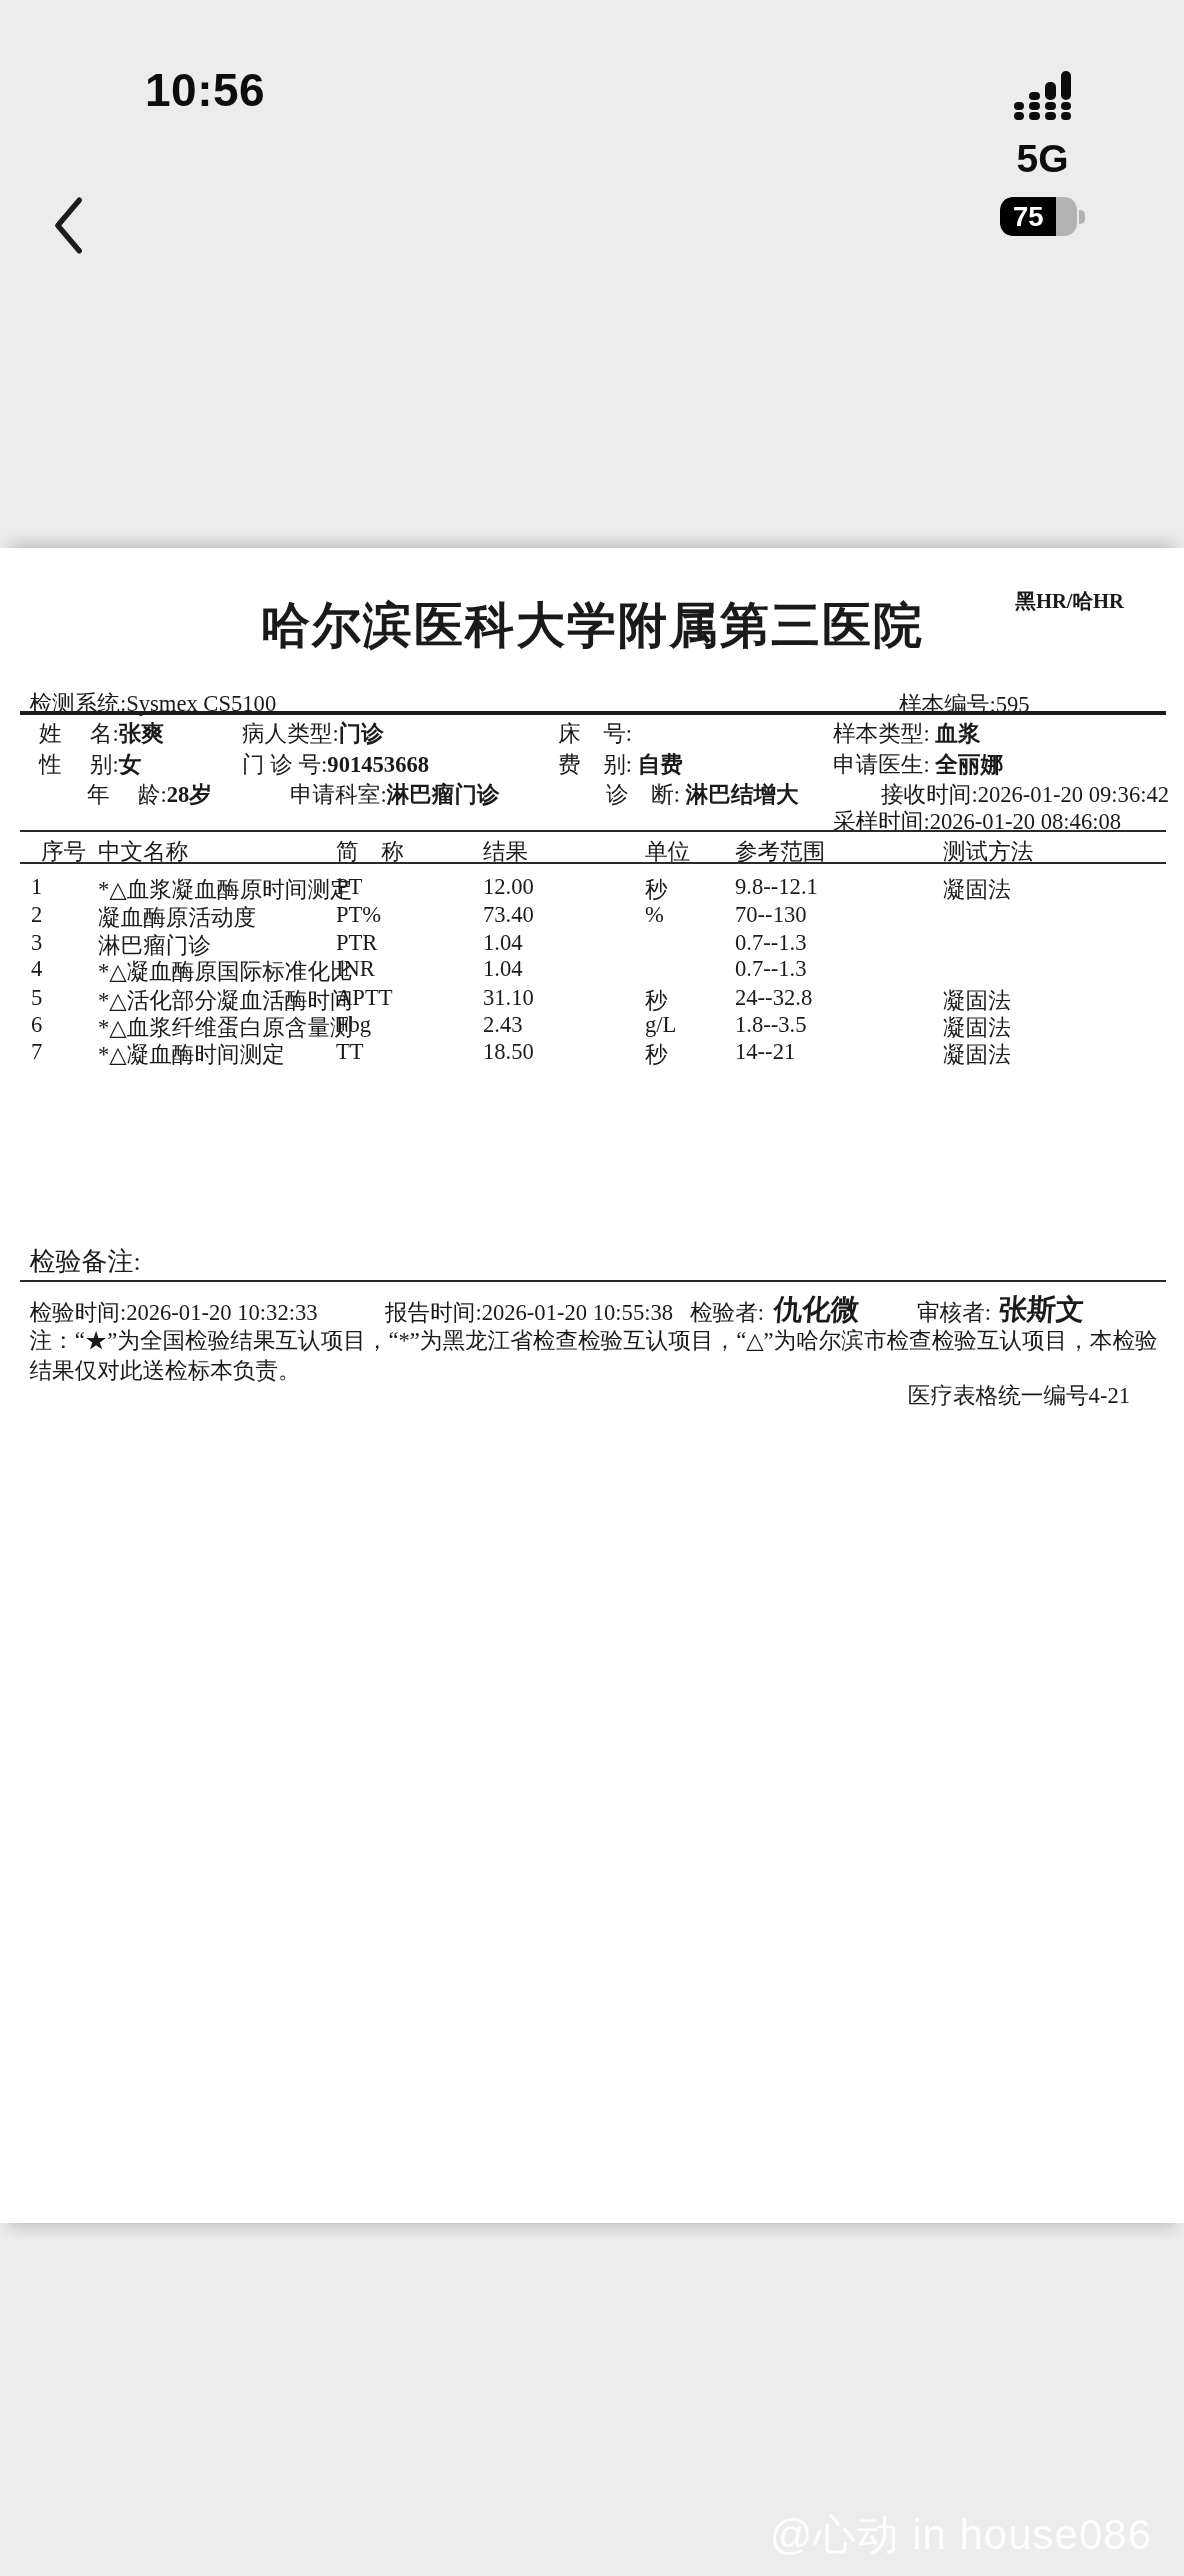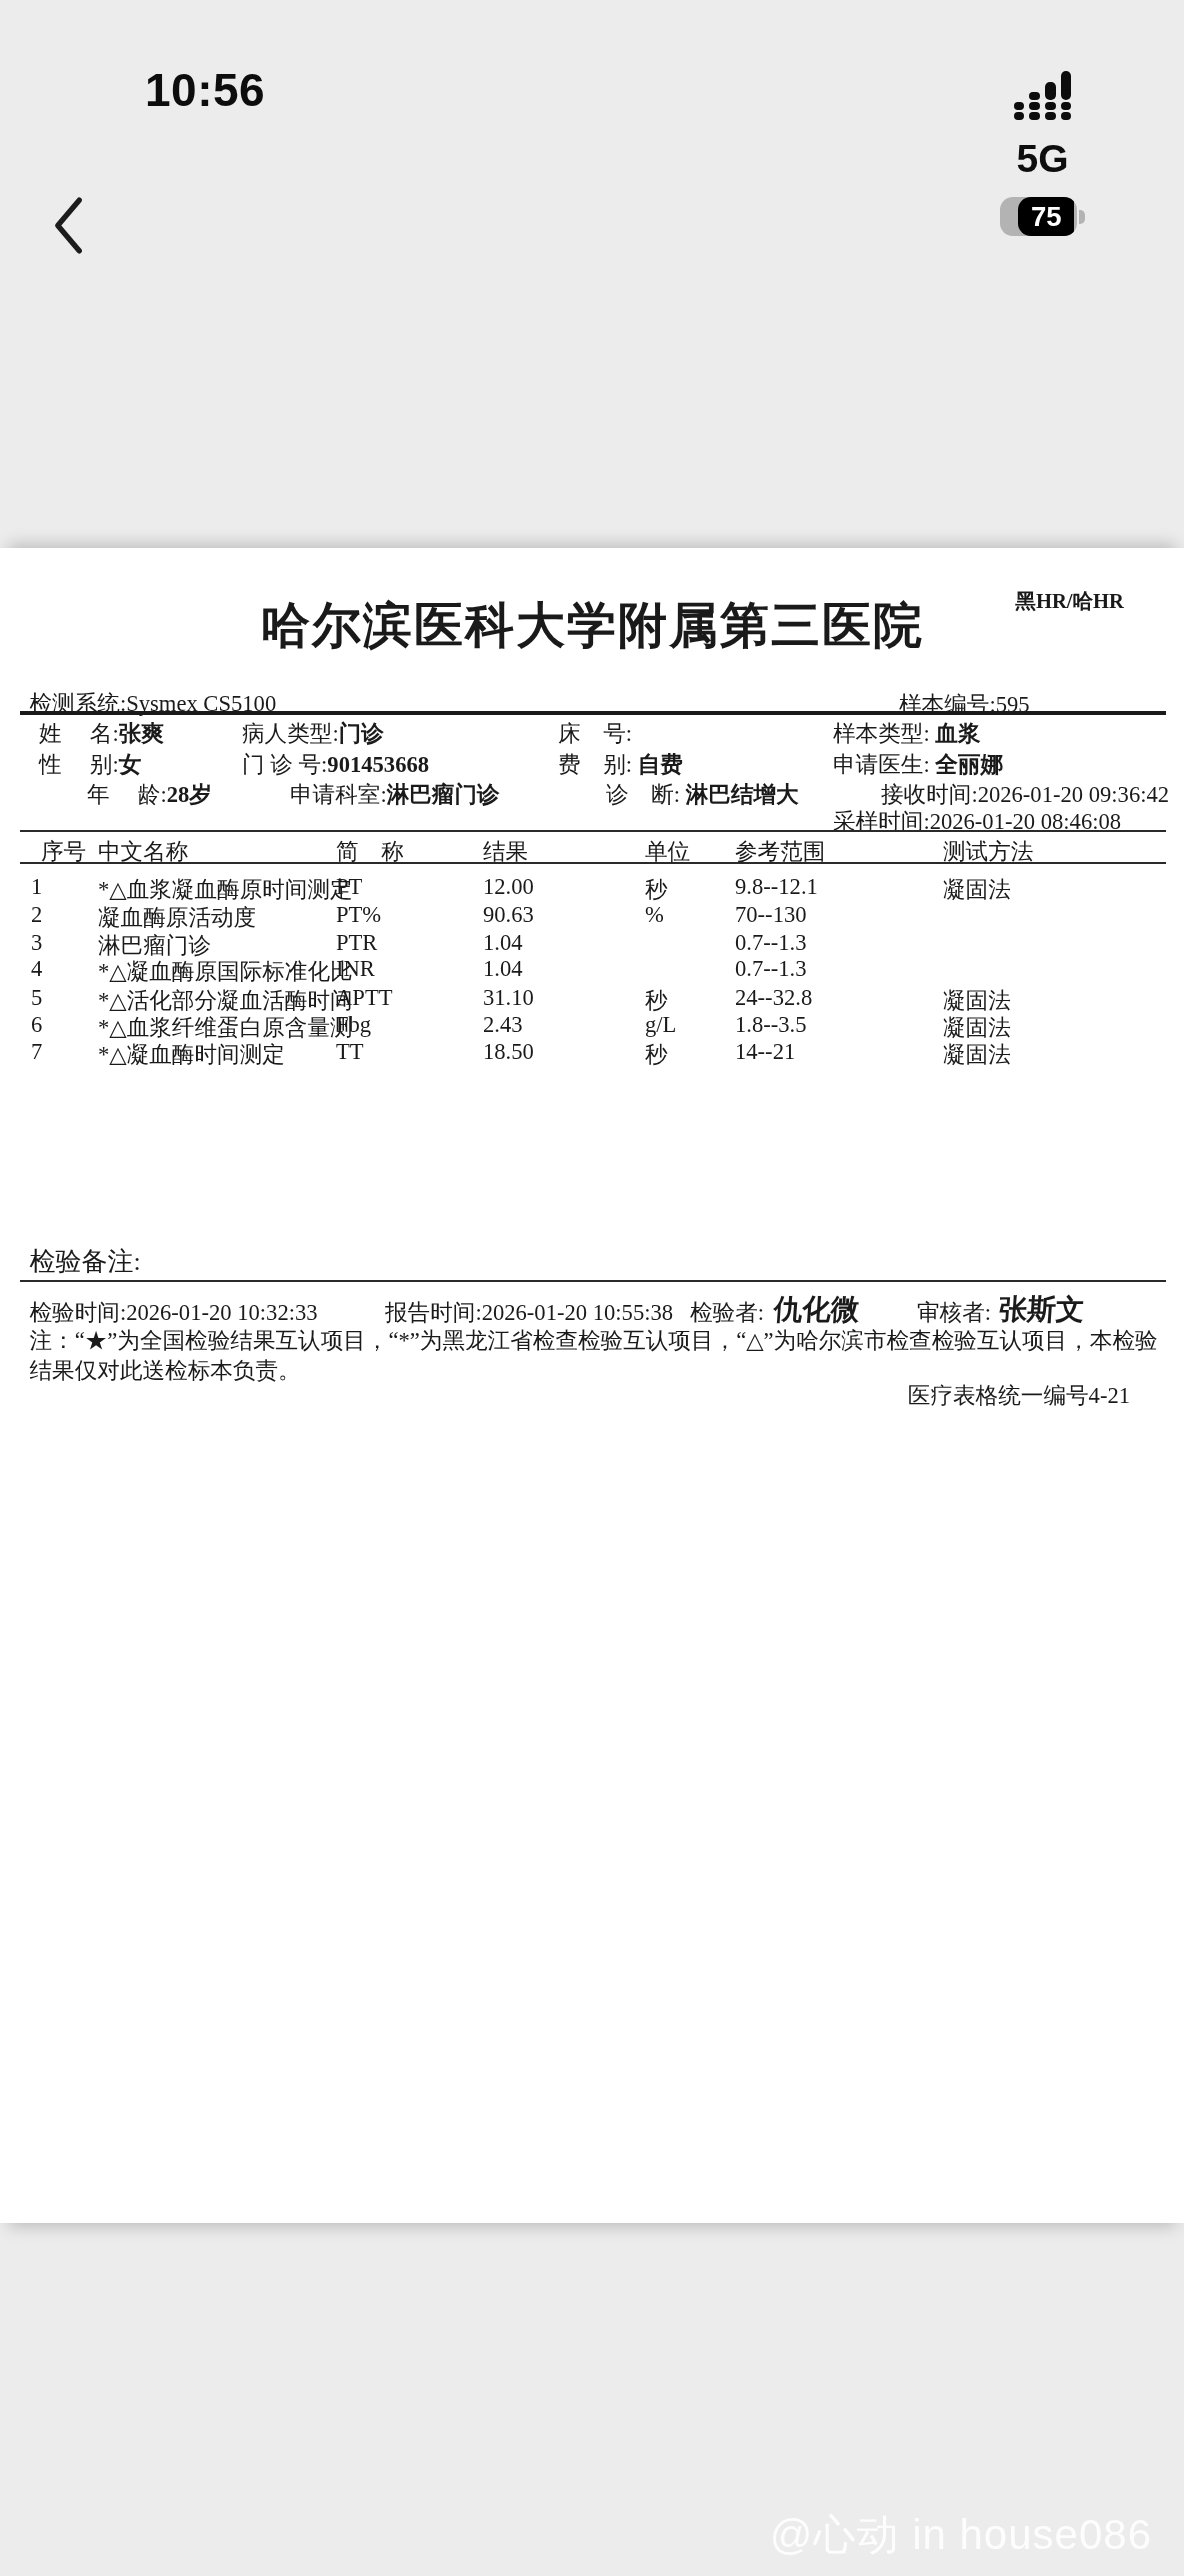--- a/index.html
+++ b/index.html
@@ -16,21 +16,21 @@
   .sb-time{position:absolute;left:145px;top:63px;font-size:46px;font-weight:700;letter-spacing:0.5px;color:#0d0d0d;}
   .sb-right{position:absolute;top:71px;right:100px;display:flex;align-items:center;gap:16.7px;flex-direction:column;}
   .sig{display:flex;align-items:flex-end;gap:4.9px;height:49px;}
   .sig .col{display:flex;flex-direction:column;gap:2px;align-items:center;}
   .sig .dot{width:10.8px;height:7.9px;border-radius:3.9px;background:#0d0d0d;}
   .sig .bar{width:10.8px;border-radius:4.9px;background:#0d0d0d;}
   .sig .b3{height:18.7px;} .sig .b4{height:29.5px;}
   .sb-5g{font-size:39px;font-weight:600;color:#0d0d0d;}
   .batt{display:flex;align-items:center;}
   .batt-body{position:relative;width:77px;height:39px;border-radius:12.8px;background:#b3b3b3;overflow:hidden;}
-  .batt-fill{position:absolute;left:18px;top:0;bottom:0;width:73%;background:#000;border-radius:12.8px 0 0 12.8px;
+  .batt-fill{position:absolute;left:0;top:0;bottom:0;width:73%;background:#000;border-radius:12.8px 0 0 12.8px;
              display:flex;align-items:center;justify-content:center;}
   .batt-pct{color:#fff;font-size:27.5px;font-weight:700;}
   .batt-nub{width:5.9px;height:14.7px;background:#b3b3b3;border-radius:0 4.9px 4.9px 0;margin-left:2px;}
 
   
   .navbar{position:absolute;top:187px;left:0;width:100%;height:93px;}
   .nav-back{position:absolute;left:49px;top:7.9px;width:39px;height:61px;cursor:pointer;}
   .nav-title{position:absolute;left:0;top:21.6px;width:100%;text-align:center;font-size:42px;font-weight:550;color:#141414;}
 
   
@@ -164,21 +164,21 @@
       <span class="tc abbr">PT</span>
       <span class="tc result">12.00</span>
       <span class="tc unit">秒</span>
       <span class="tc range">9.8--12.1</span>
       <span class="tc method">凝固法</span>
   </div>
   <div class="trow" style="top:354px">
     <span class="tc no">2</span>
       <span class="tc name">凝血酶原活动度</span>
       <span class="tc abbr">PT%</span>
-      <span class="tc result">90.63</span>
+      <span class="tc result">73.40</span>
       <span class="tc unit">%</span>
       <span class="tc range">70--130</span>
       <span class="tc method"></span>
   </div>
   <div class="trow" style="top:382px">
     <span class="tc no">3</span>
       <span class="tc name">淋巴瘤门诊</span>
       <span class="tc abbr">PTR</span>
       <span class="tc result">1.04</span>
       <span class="tc unit"></span>

